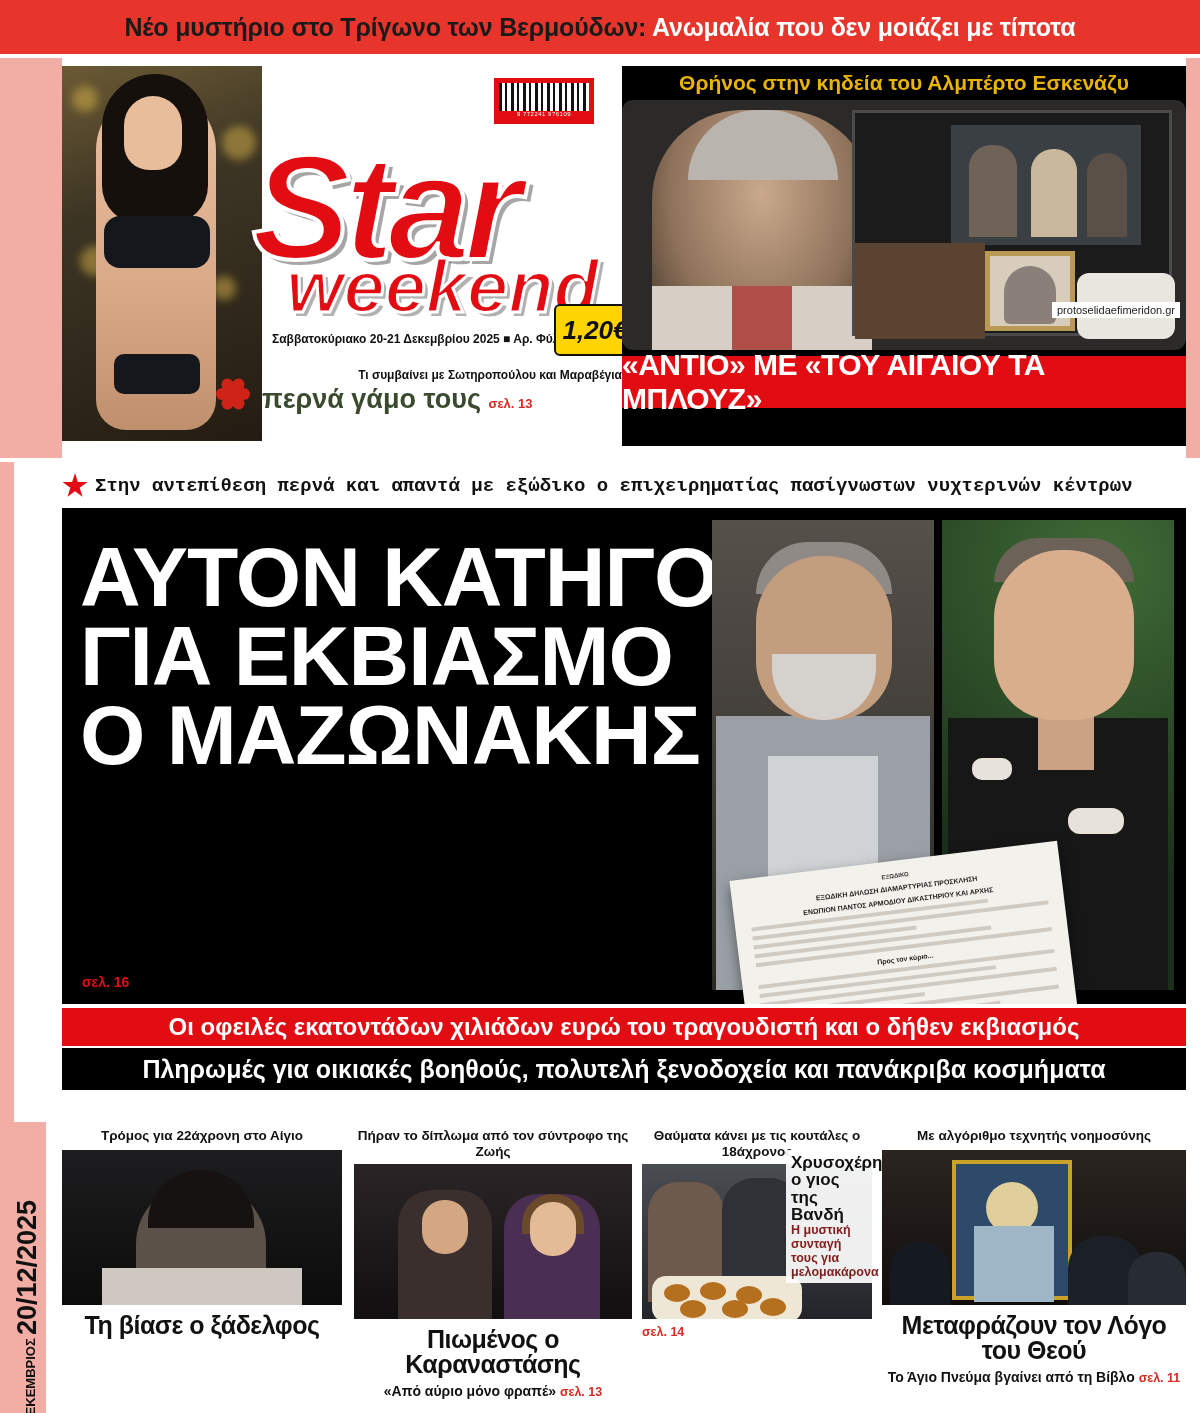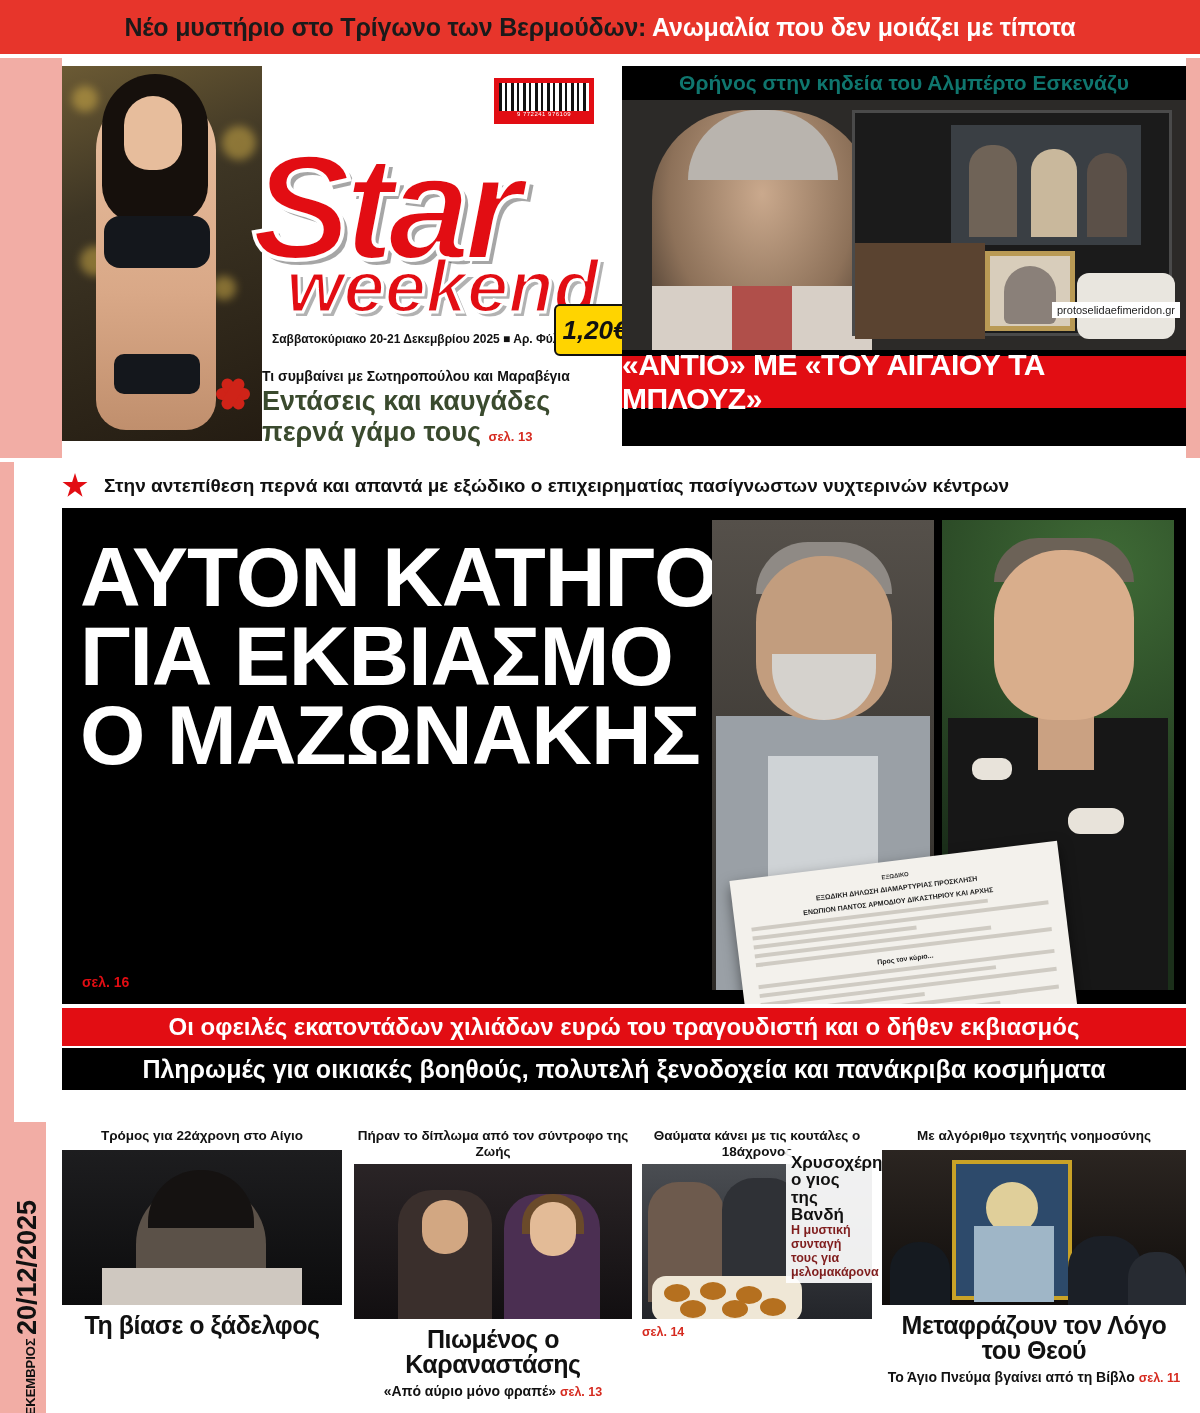--- a/index.html
+++ b/index.html
@@ -72,31 +72,31 @@
   .price-badge {
     position:absolute; left:292px; top:238px; width:82px; height:52px;
     background:#ffd400; border-radius:6px; border:2px solid #111;
     display:flex; align-items:center; justify-content:center;
     font-size:26px; font-weight:bold; font-style:italic; color:#111;
     transform: rotate(-4px);
   }
 
   
   .teaser-left { position:absolute; left:262px; top:310px; width:360px; }
-  .teaser-left .k { font-size:14px; font-weight:bold; color:#111; }
+  .teaser-left .k { font-size:12px; font-weight:bold; color:#111;text-align:right; }
   .teaser-left .h1 { font-size:27px; font-weight:bold; color:#3a4a2e; line-height:1.05; margin-top:3px; }
   .teaser-left .pg { font-size:13px; font-weight:bold; color:#d62b20; }
 
   
   .funeral { position:absolute; left:622px; top:8px; width:564px; height:380px; background:#000; }
   .funeral .kicker {
     position:absolute; left:0; top:0; width:100%; height:34px; background:#000;
-    color:#0f766e; font-size:21px; font-weight:bold; display:flex; align-items:center; justify-content:center;
-  }
-  .fun-photo { position:absolute; left:0; top:34px; width:564px; height:250px; overflow:hidden; background:#2c2a28; }
+    color:#eab308; font-size:21px; font-weight:bold; display:flex; align-items:center; justify-content:center;
+  }
+  .fun-photo { position:absolute; left:0; top:34px; width:564px; height:250px; overflow:hidden; background:#2c2a28;border-radius:11px; }
   .fun-man {
     position:absolute; left:30px; top:10px; width:220px; height:240px;
     background: radial-gradient(ellipse at 50% 35%, #caa98d 0%, #8d7159 60%, #3a2f26 100%);
     border-radius: 90px 90px 20px 20px;
   }
   .fun-man .hair { position:absolute; left:36px; top:0; width:150px; height:70px; background:#b9b4ae; border-radius:75px 75px 0 0; }
   .fun-man .shirt { position:absolute; left:0; top:176px; width:220px; height:70px; background:#d7cfc6; }
   .fun-man .shirt:after { content:''; position:absolute; left:80px; top:0; width:60px; height:70px; background:#b04f4a; }
   .fun-inset {
     position:absolute; left:230px; top:10px; width:320px; height:226px; background:#1b1b1b;
@@ -122,21 +122,21 @@
   .fun-sub {
     position:absolute; left:0; top:344px; width:564px; height:36px; background:#fff;
     display:flex; align-items:center; justify-content:space-between; padding:0 6px;
   }
   .fun-sub .t { font-size:20px; font-weight:bold; color:#111; }
   .fun-sub .pg { font-size:13px; font-weight:bold; color:#d62b20; white-space:nowrap; }
 
   
   .main-wrap { position:absolute; left:0; top:462px; width:1200px; height:660px; background:#fff; }
   .main-left-strip { position:absolute; left:0; top:0; width:14px; height:660px; background:#f2ada5; }
-  .main-kicker { position:absolute; left:62px; top:8px; width:1124px; height:32px; display:flex; align-items:center; gap:16px; }
+  .main-kicker { position:absolute; left:62px; top:8px; width:1124px; height:32px; display:flex; align-items:center; gap:7px;font-family:Liberation Mono, monospace; }
   .red-star { width:26px; height:26px; background:#e20d13;
      clip-path: polygon(50% 0%, 61% 35%, 98% 35%, 68% 57%, 79% 91%, 50% 70%, 21% 91%, 32% 57%, 2% 35%, 39% 35%); }
   .main-kicker .t { font-size:19px; font-weight:bold; color:#111; }
 
   .main-black { position:absolute; left:62px; top:46px; width:1124px; height:496px; background:#000; overflow:hidden; }
   .main-title { position:absolute; left:18px; top:30px; width:620px; color:#fff; font-weight:bold; font-size:84px; line-height:.94; letter-spacing:-1px; }
   .main-title div { white-space:nowrap; }
   .main-pg { position:absolute; left:20px; top:466px; font-size:14px; font-weight:bold; color:#e20d13; }
 
   .mug-a { position:absolute; left:650px; top:12px; width:222px; height:470px; overflow:hidden; background:#3a3a38; }
@@ -283,21 +283,20 @@
         <div class="num">9 772241 976109</div>
       </div>
       <div class="logo-star">Star</div>
       <div class="logo-weekend">weekend</div>
       <div class="issue-line">Σαββατοκύριακο 20-21 Δεκεμβρίου 2025 ■ Αρ. Φύλλου 3.432</div>
       <div class="price-badge">1,20€</div>
     </div>
 
     <div class="teaser-left">
       <div class="k">Τι συμβαίνει με Σωτηροπούλου και Μαραβέγια</div>
-      <div class="h1">Εντάσεις και καυγάδες</div>
       <div class="h1">
         <span>περνά γάμο τους</span>
         <span class="pg">σελ. 13</span>
       </div>
     </div>
 
     <div class="funeral">
       <div class="kicker">Θρήνος στην κηδεία του Αλμπέρτο Εσκενάζυ</div>
       <div class="fun-photo">
         <div class="fun-man">

